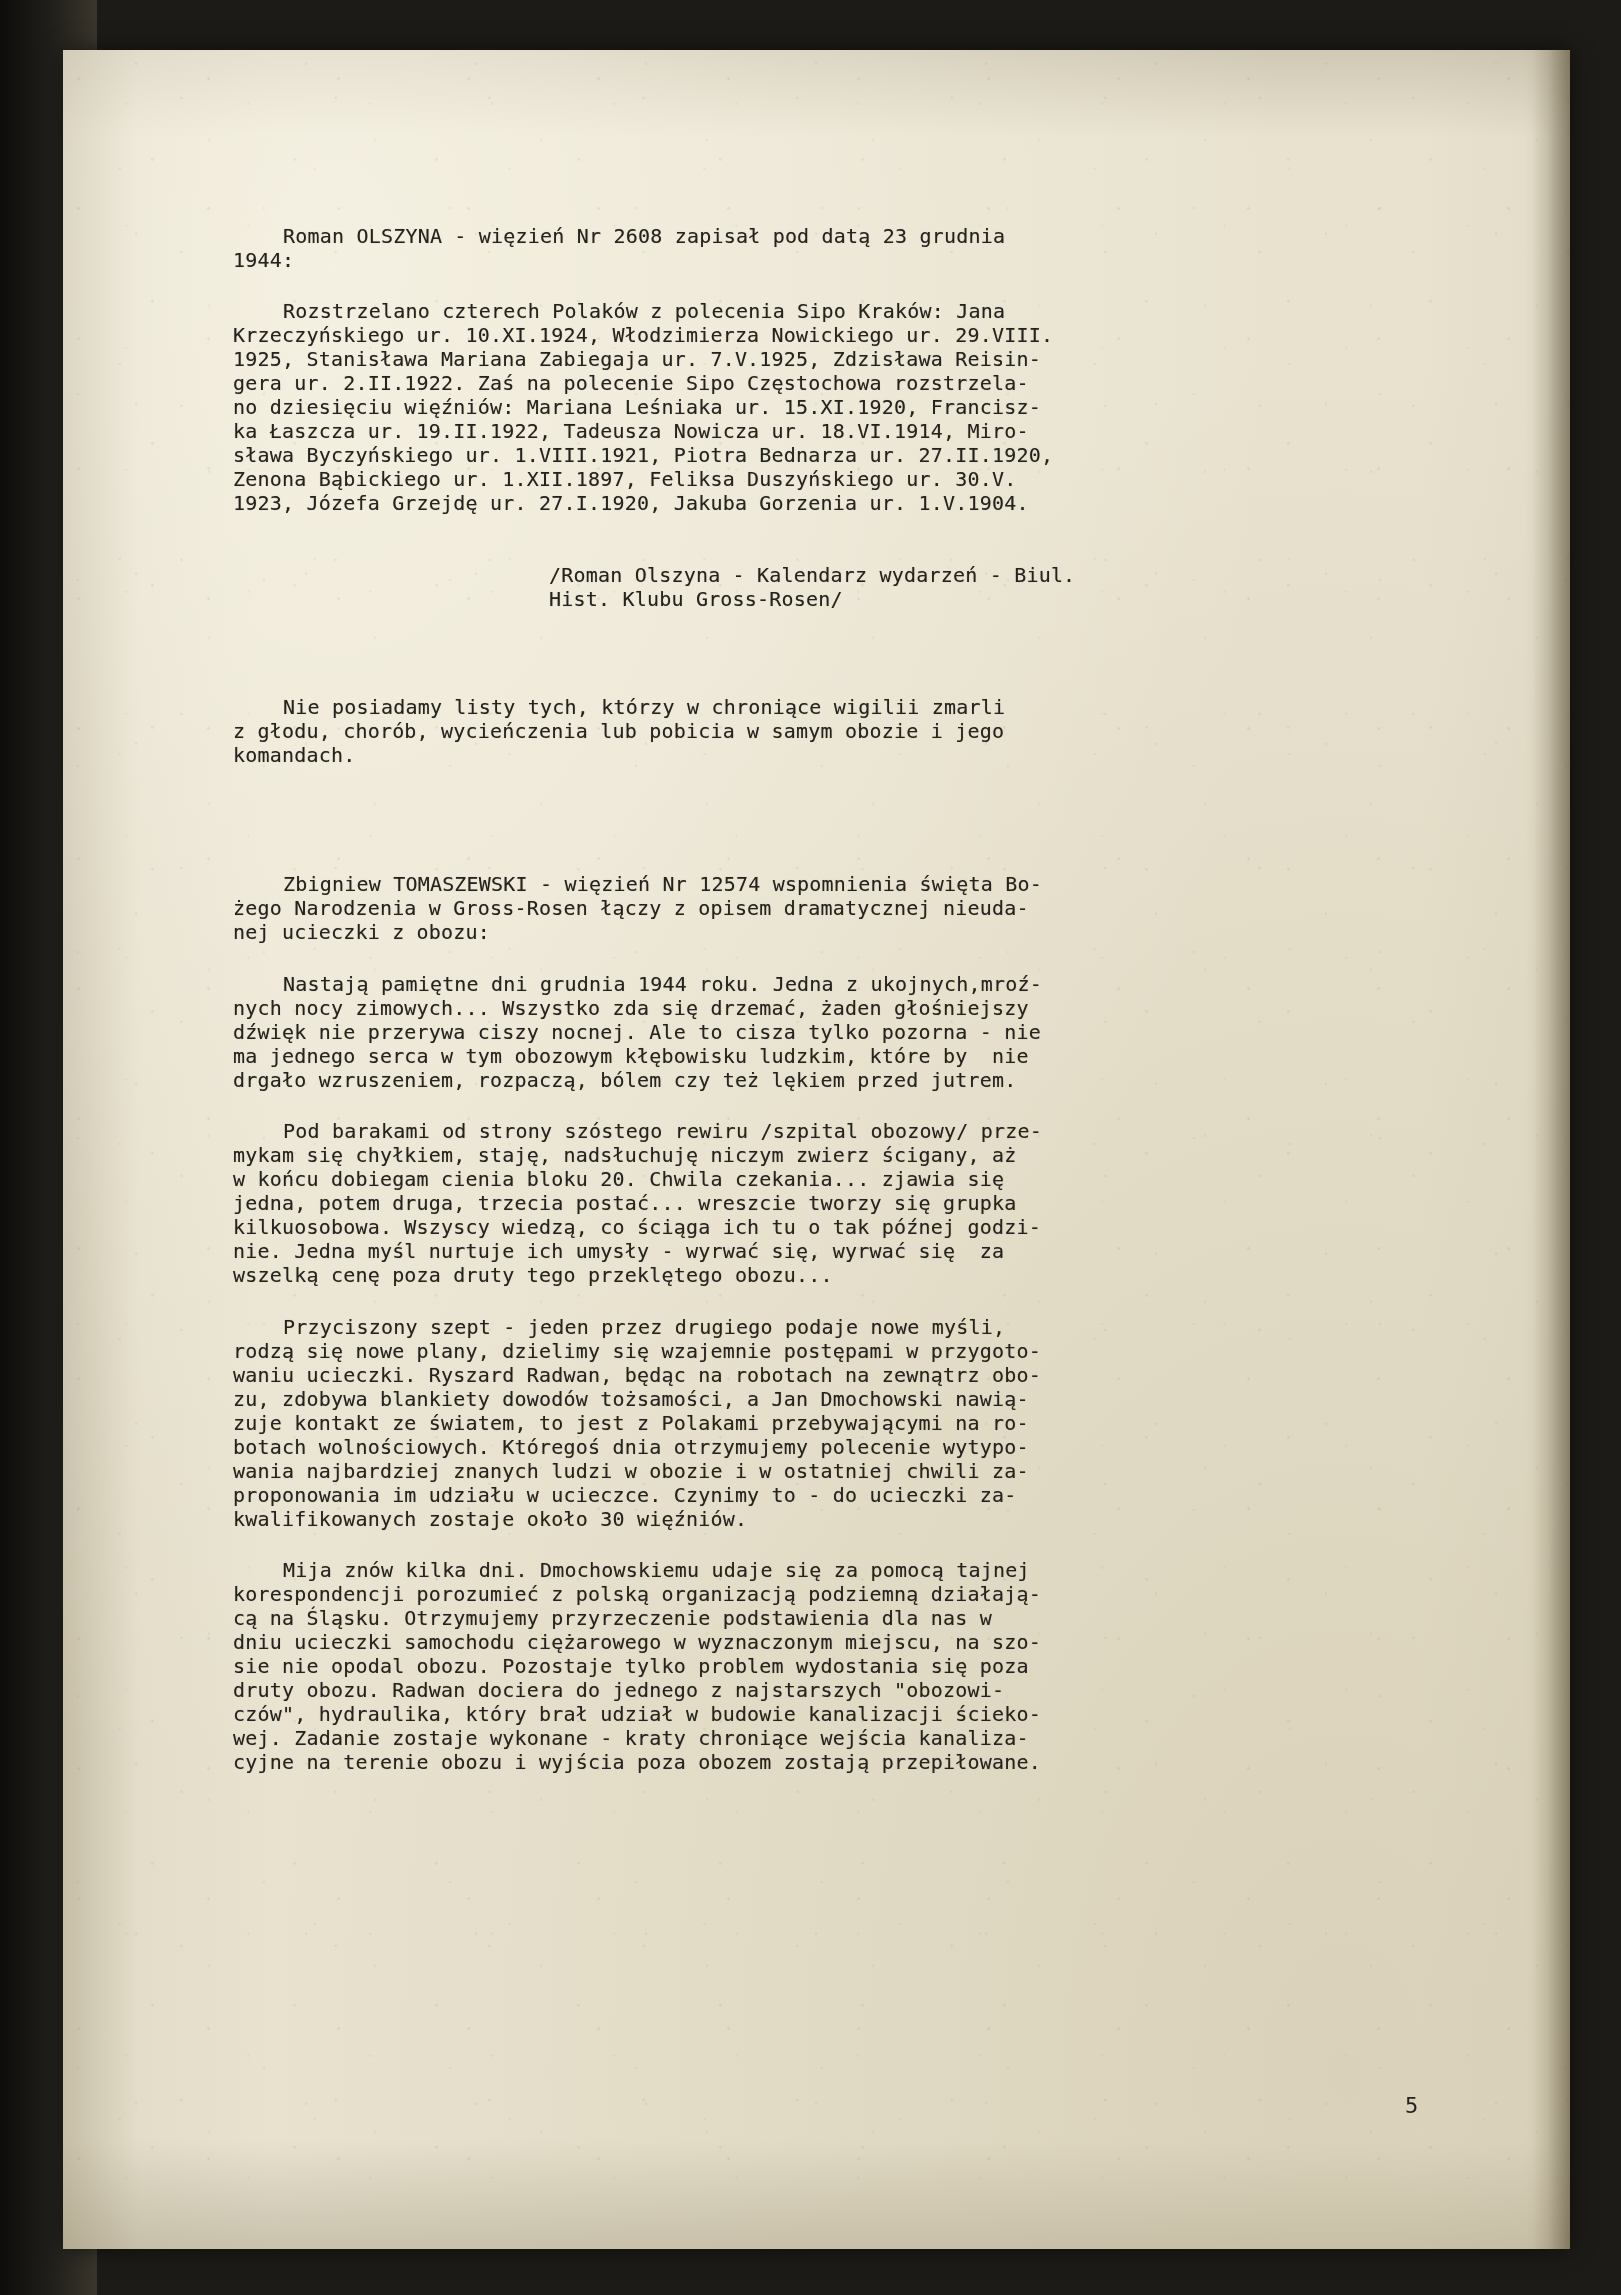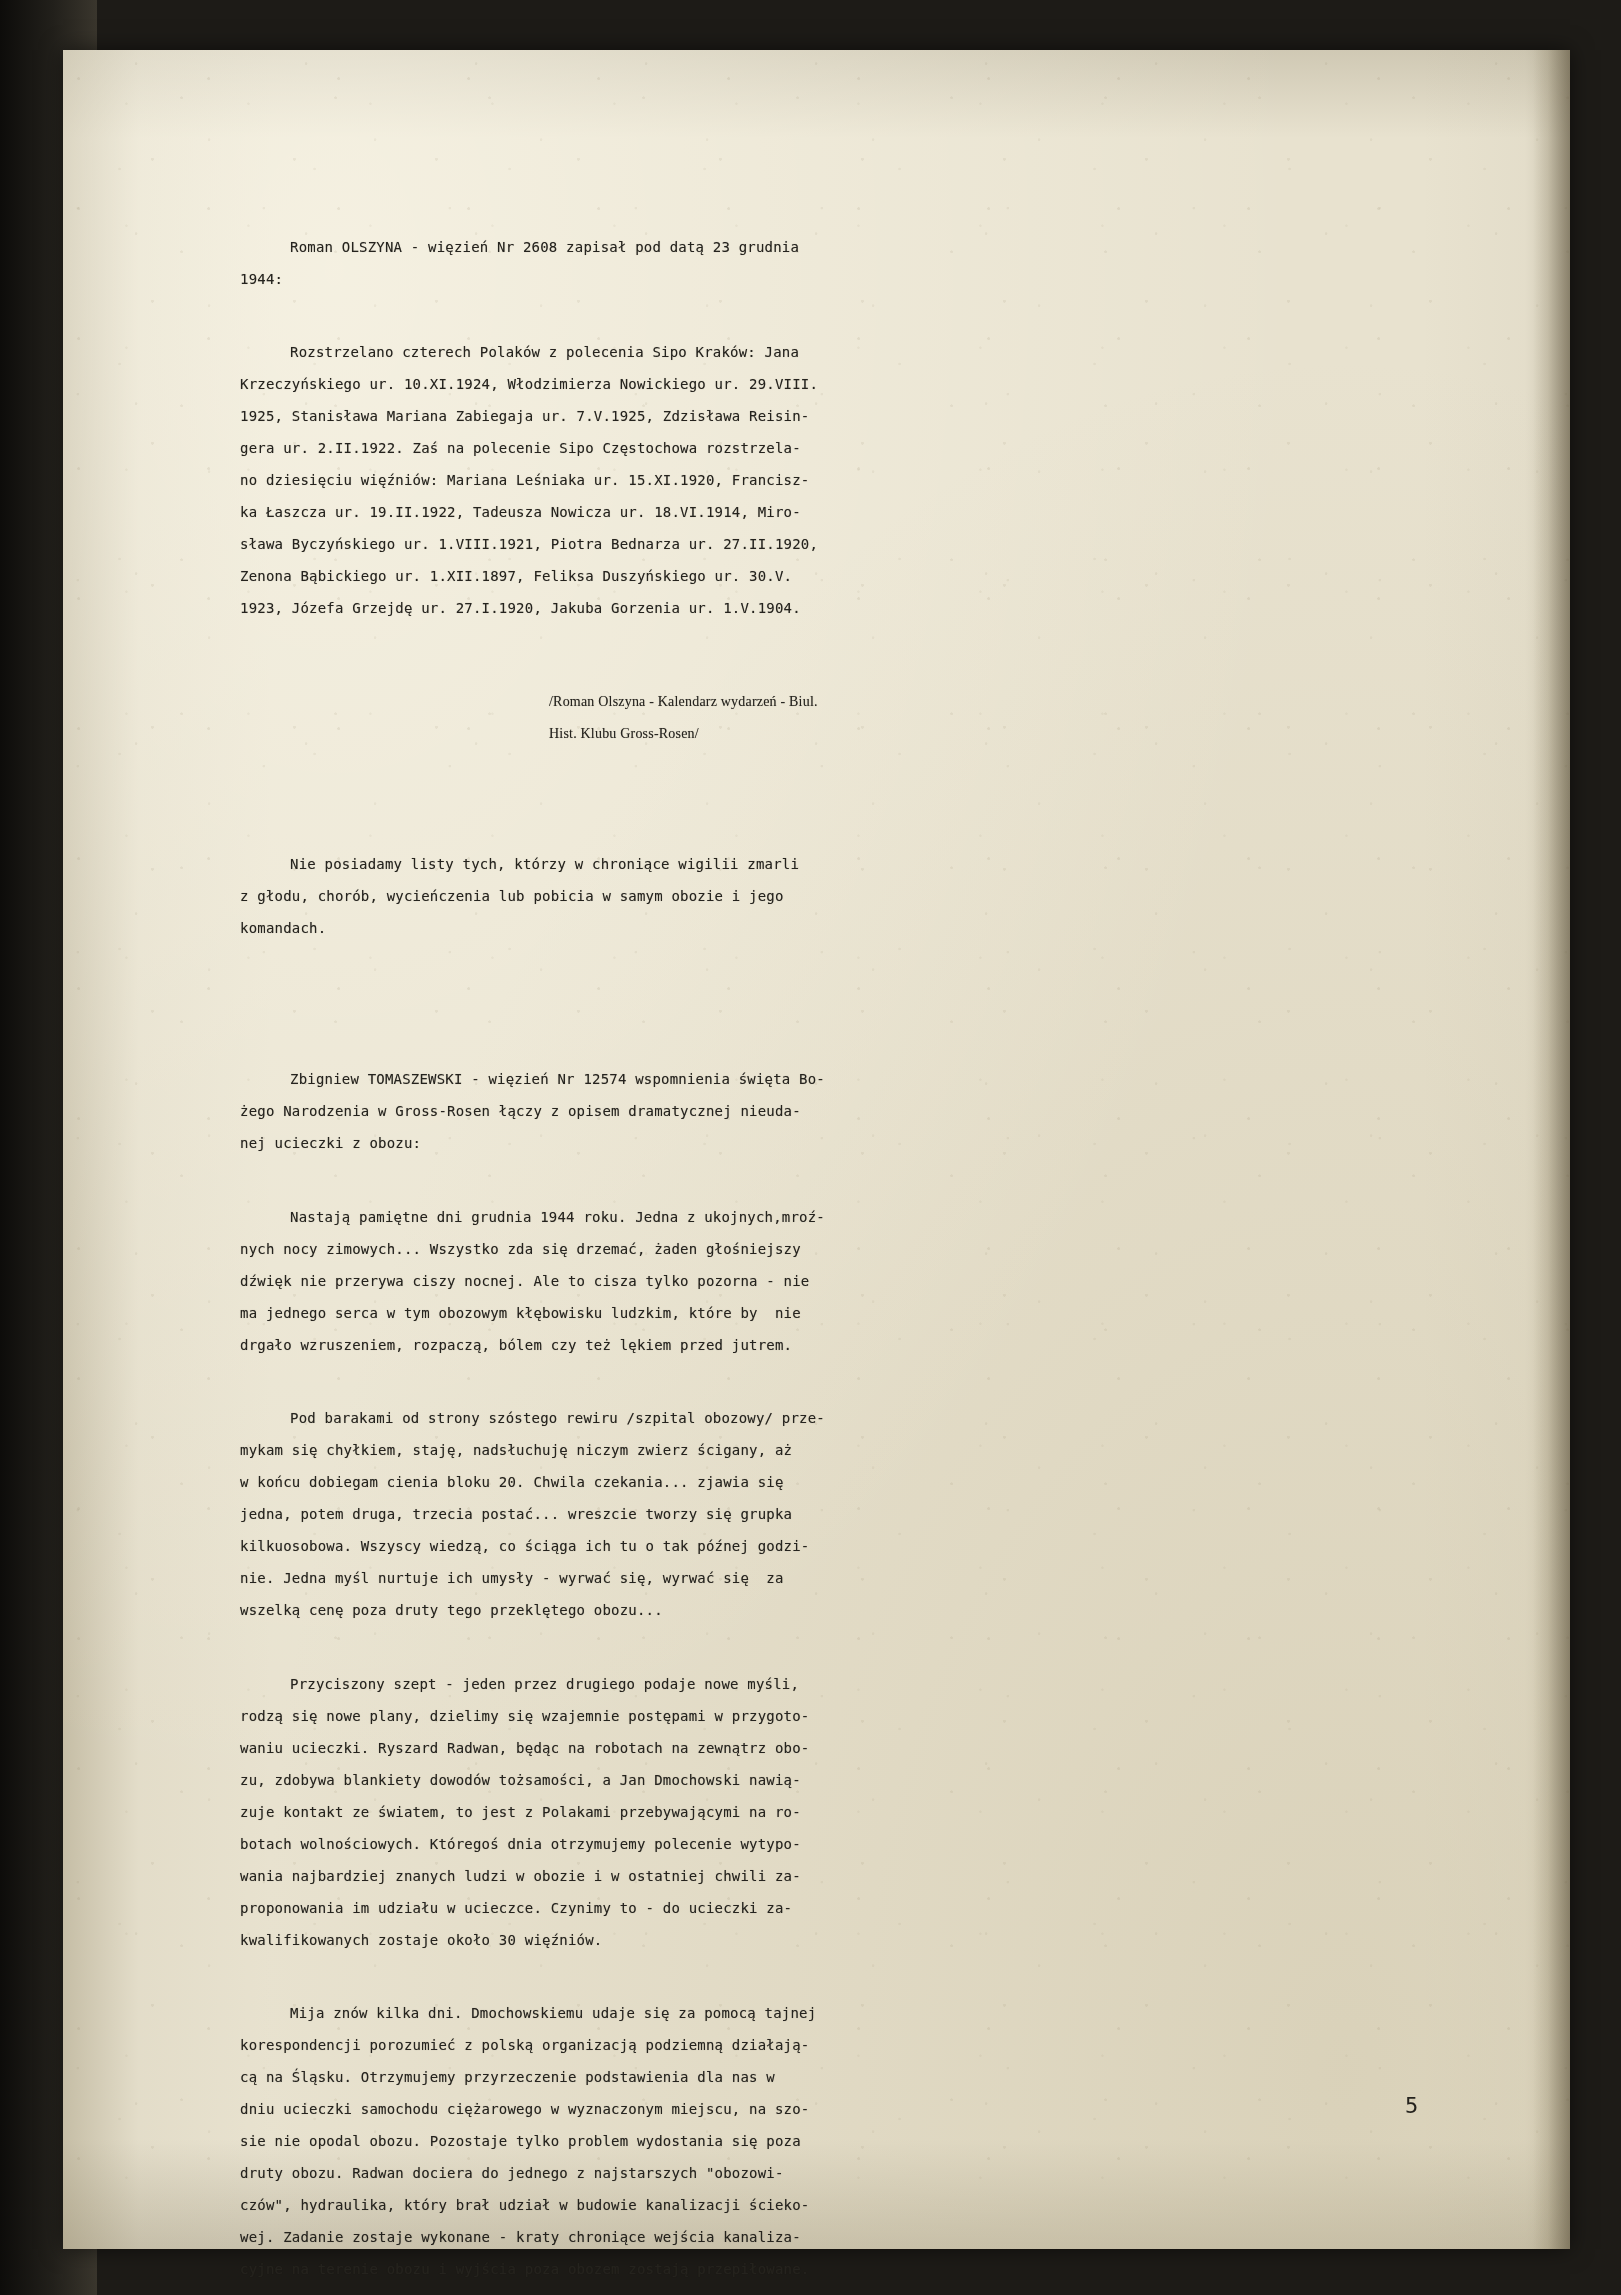--- a/index.html
+++ b/index.html
@@ -74,42 +74,41 @@
   }
 
   .text-col {
     position: absolute;
     left: 162px;
     top: 166px;
     width: 1265px;
   }
 
   p {
-    margin: 15px;
+    margin: 8px;
     color: #25231e;
     font-family: "DejaVu Sans Mono", monospace;
-    font-size: 14px;
-    line-height: 32px;
+    font-size: 20px;
+    line-height: 24px;
     letter-spacing: 0.2px;
     white-space: pre-wrap;
     text-shadow: 0 0 0.8px rgba(40,36,28,0.35);
   }
 
   p.indent {
     text-indent: 50px;
   }
 
   .gap-sm { height: 11.4px; }
   .gap-md { height: 32px; }
   .gap-lg { height: 68px; }
   .gap-xl { height: 89px; }
 
   .attribution {
     margin-left: 324px;
-    font-family: Liberation Serif, serif;
   }
 
   .page-number {
     position: absolute;
     left: 1342px;
     top: 2043px;
     color: #25231e;
     font-family: "DejaVu Sans Mono", monospace;
     font-size: 22px;
   }

